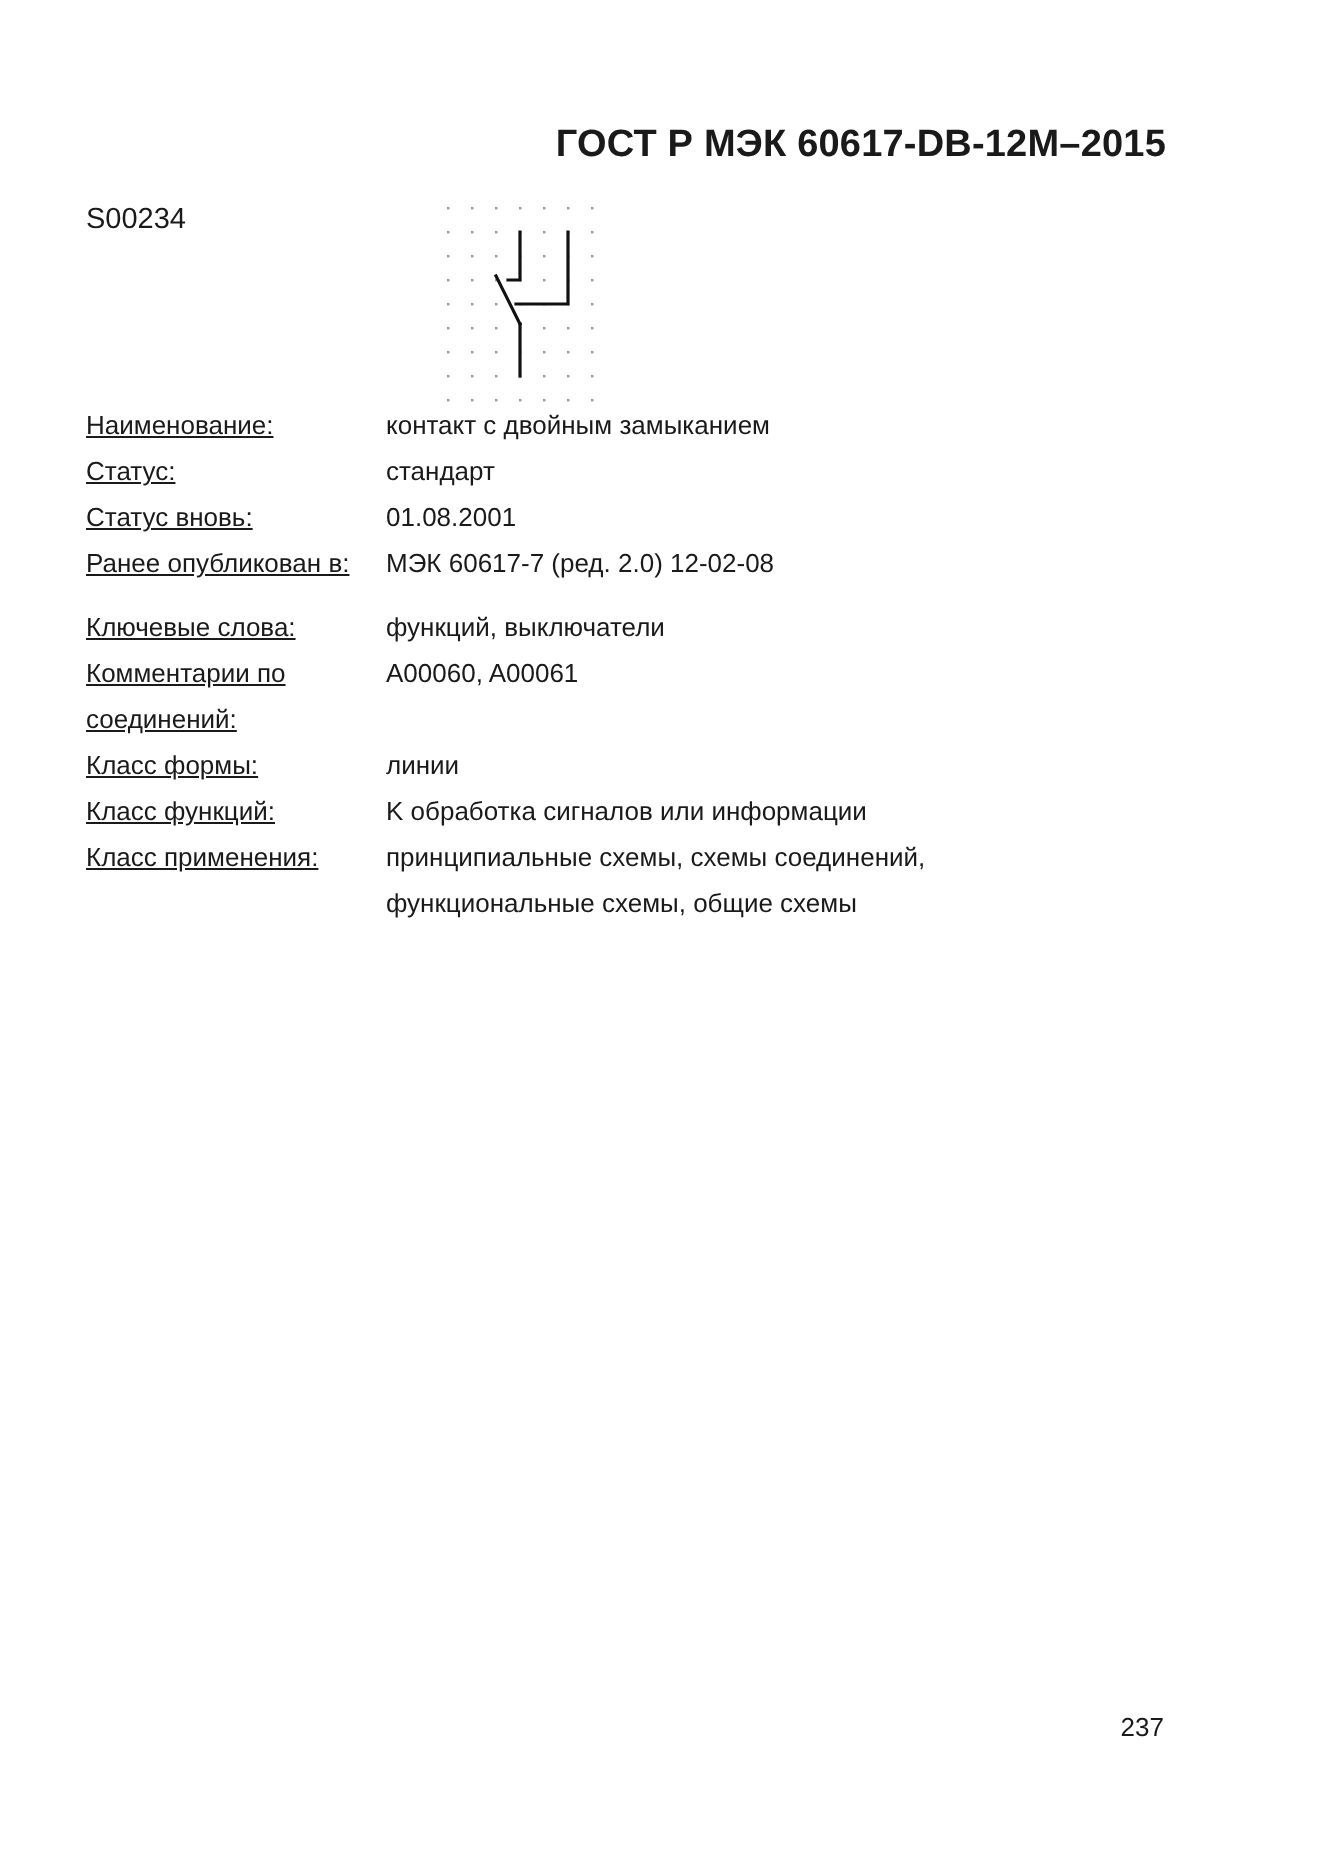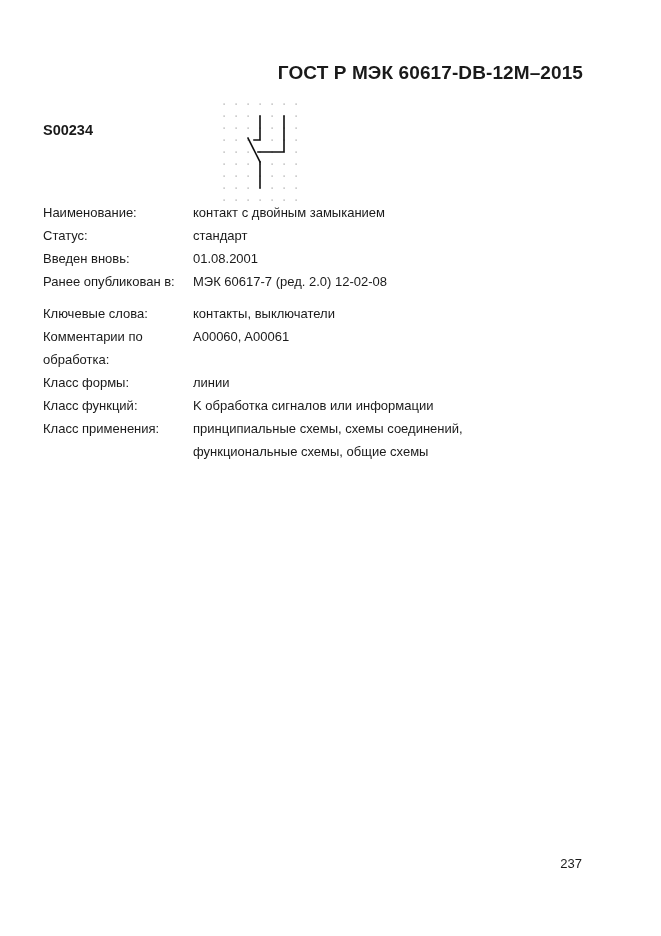--- a/index.html
+++ b/index.html
@@ -6,29 +6,29 @@
   body {
     width: 661px; height: 936px; position: relative; overflow: hidden;
     font-family: "Liberation Sans", sans-serif; color: #1a1a1a;
   }
   .header-code {
     position: absolute; right: 78px; top: 62px;
     font-size: 19px; font-weight: bold; letter-spacing: 0.1px;
   }
   .symbol-id {
     position: absolute; left: 43px; top: 102px;
-    font-size: 14.5px; font-weight: bold; margin-top: 20px;
+    font-size: 14.5px; font-weight: normal;
   }
   .symbol-box {
     position: absolute; left: 214px; top: 96px; width: 100px; height: 112px;
   }
   .field {
     position: absolute; left: 43px; font-size: 13px; line-height: 23px;
   }
-  .field .label { position: absolute; left: 0; width: 150px; white-space: nowrap; }
+  .field .label { position: absolute; left: 0; width: 150px; white-space: nowrap; text-decoration: underline; }
   .field .value { position: absolute; left: 150px; white-space: nowrap; }
   .page-number {
     position: absolute; right: 79px; top: 856px; font-size: 13px; margin-left: 44px;
   }
 </style>
 </head>
 <body>
 
 <div class="header-code">ГОСТ Р МЭК 60617-DB-12M–2015</div>
 
@@ -71,38 +71,38 @@
 
 <div class="field" style="top:201px;">
   <span class="label">Наименование:</span>
   <span class="value">контакт с двойным замыканием</span>
 </div>
 <div class="field" style="top:224px;">
   <span class="label">Статус:</span>
   <span class="value">стандарт</span>
 </div>
 <div class="field" style="top:247px;">
-  <span class="label">Введен вновь:</span>
+  <span class="label">Статус вновь:</span>
   <span class="value">01.08.2001</span>
 </div>
 <div class="field" style="top:270px;">
   <span class="label">Ранее опубликован в:</span>
   <span class="value">МЭК 60617-7 (ред. 2.0) 12-02-08</span>
 </div>
 
 <div class="field" style="top:302px;">
   <span class="label">Ключевые слова:</span>
-  <span class="value">контакты, выключатели</span>
+  <span class="value">функций, выключатели</span>
 </div>
 <div class="field" style="top:325px;">
   <span class="label">Комментарии по</span>
   <span class="value">A00060, A00061</span>
 </div>
 <div class="field" style="top:348px;">
-  <span class="label">обработка:</span>
+  <span class="label">соединений:</span>
   <span class="value"></span>
 </div>
 <div class="field" style="top:371px;">
   <span class="label">Класс формы:</span>
   <span class="value">линии</span>
 </div>
 <div class="field" style="top:394px;">
   <span class="label">Класс функций:</span>
   <span class="value">K обработка сигналов или информации</span>
 </div>

